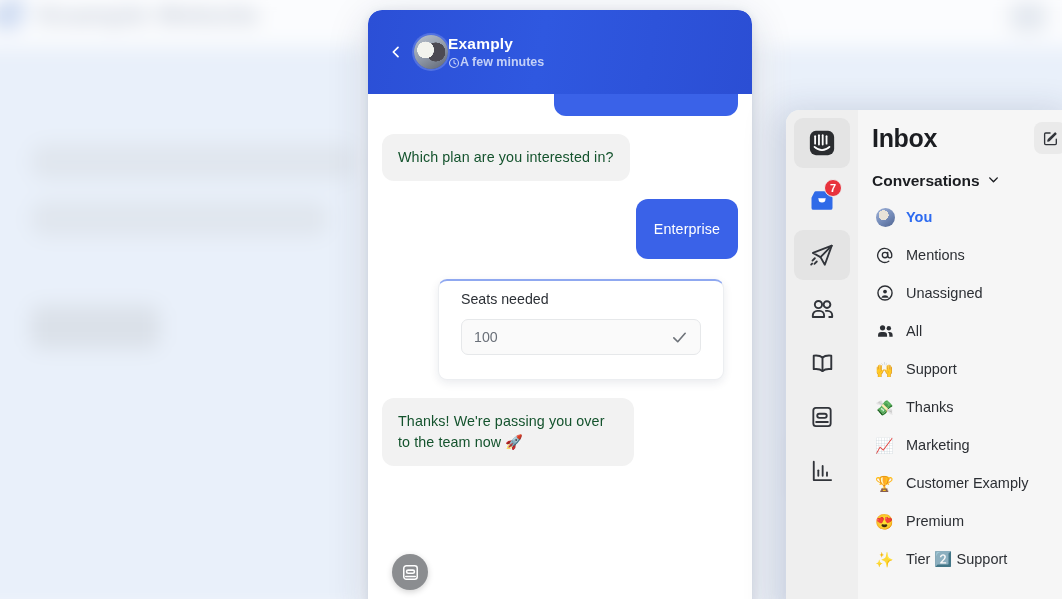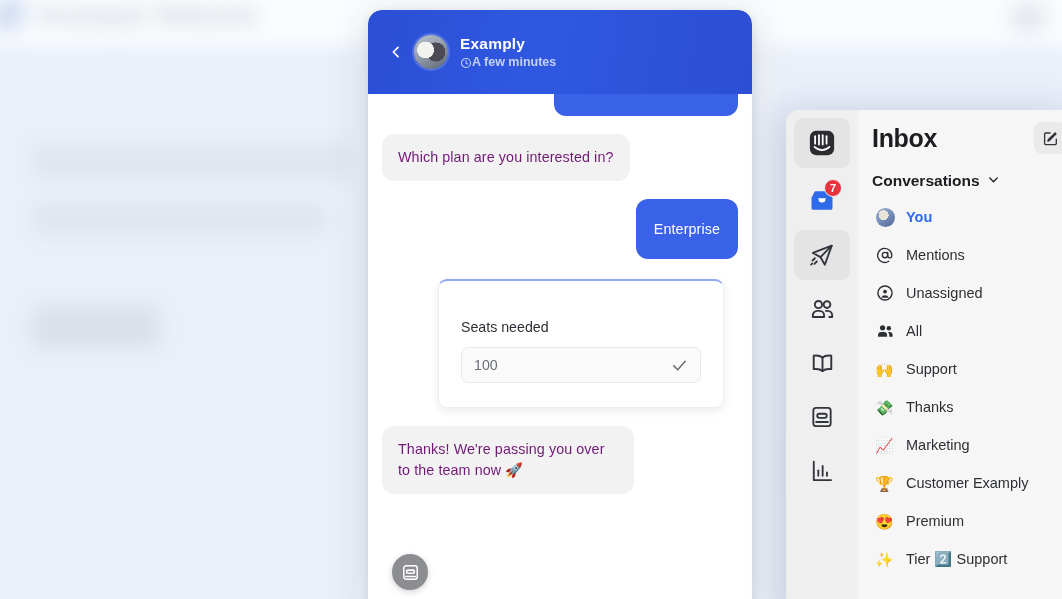--- a/index.html
+++ b/index.html
@@ -92,21 +92,21 @@
   }
   .hdr-avatar {
     width: 34px; height: 34px; border-radius: 50%;
     flex: 0 0 auto; margin-left: 4px;
     background:
       radial-gradient(circle at 34% 44%, #f2f3ee 0 28%, rgba(242,243,238,0) 29%),
       radial-gradient(circle at 64% 50%, #4c4a52 0 34%, rgba(76,74,82,0) 35%),
       linear-gradient(150deg, #b9c3cf 0%, #8d96a5 55%, #5d6471 100%);
     box-shadow: 0 0 0 2px rgba(255,255,255,.18);
   }
-  .hdr-texts { margin-left: 12px; color: #fff; line-height: 1.25; }
+  .hdr-texts { color: #fff; line-height: 1.25; }
   .hdr-name { font-size: 15.5px; font-weight: 700; letter-spacing: .2px; }
   .hdr-sub {
     font-size: 12.5px; font-weight: 600; color: #c3d0f7;
     display: flex; align-items: center; margin-top: 2px;
   }
   .hdr-sub svg { display:block; }
 
   .msgr-body {
     flex: 1 1 auto;
     background: #ffffff;
@@ -128,33 +128,33 @@
   .row.right { justify-content: flex-end; }
 
   .bub {
     max-width: 252px;
     padding: 13px 16px;
     border-radius: 12px;
     font-size: 14.3px;
     line-height: 1.45;
     letter-spacing: .1px;
   }
-  .bub.in { background: #f2f2f2; color: #701a75; }
+  .bub.in { background: #f2f2f2; color: #14532d; }
   .bub.out { background: #3a62e8; color: #ffffff; padding: 20px 18px; }
 
   .form-card {
     margin-top: 20px;
     margin-left: 56px;
     margin-right: 14px;
     background: #ffffff;
     border: 1px solid #eceef1;
     border-top: 2px solid #8fa8f0;
     border-radius: 9px;
     box-shadow: 0 3px 10px rgba(20,35,70,.09);
-    padding: 38px 22px 24px 22px;
+    padding: 10px 22px 24px 22px;
   }
   .form-label {
     font-size: 14.2px; color: #2c3036; margin-bottom: 12px;
   }
   .form-input {
     display: flex; align-items: center;
     height: 36px;
     border: 1px solid #e6e8ea;
     border-radius: 7px;
     background: #fafafa;

